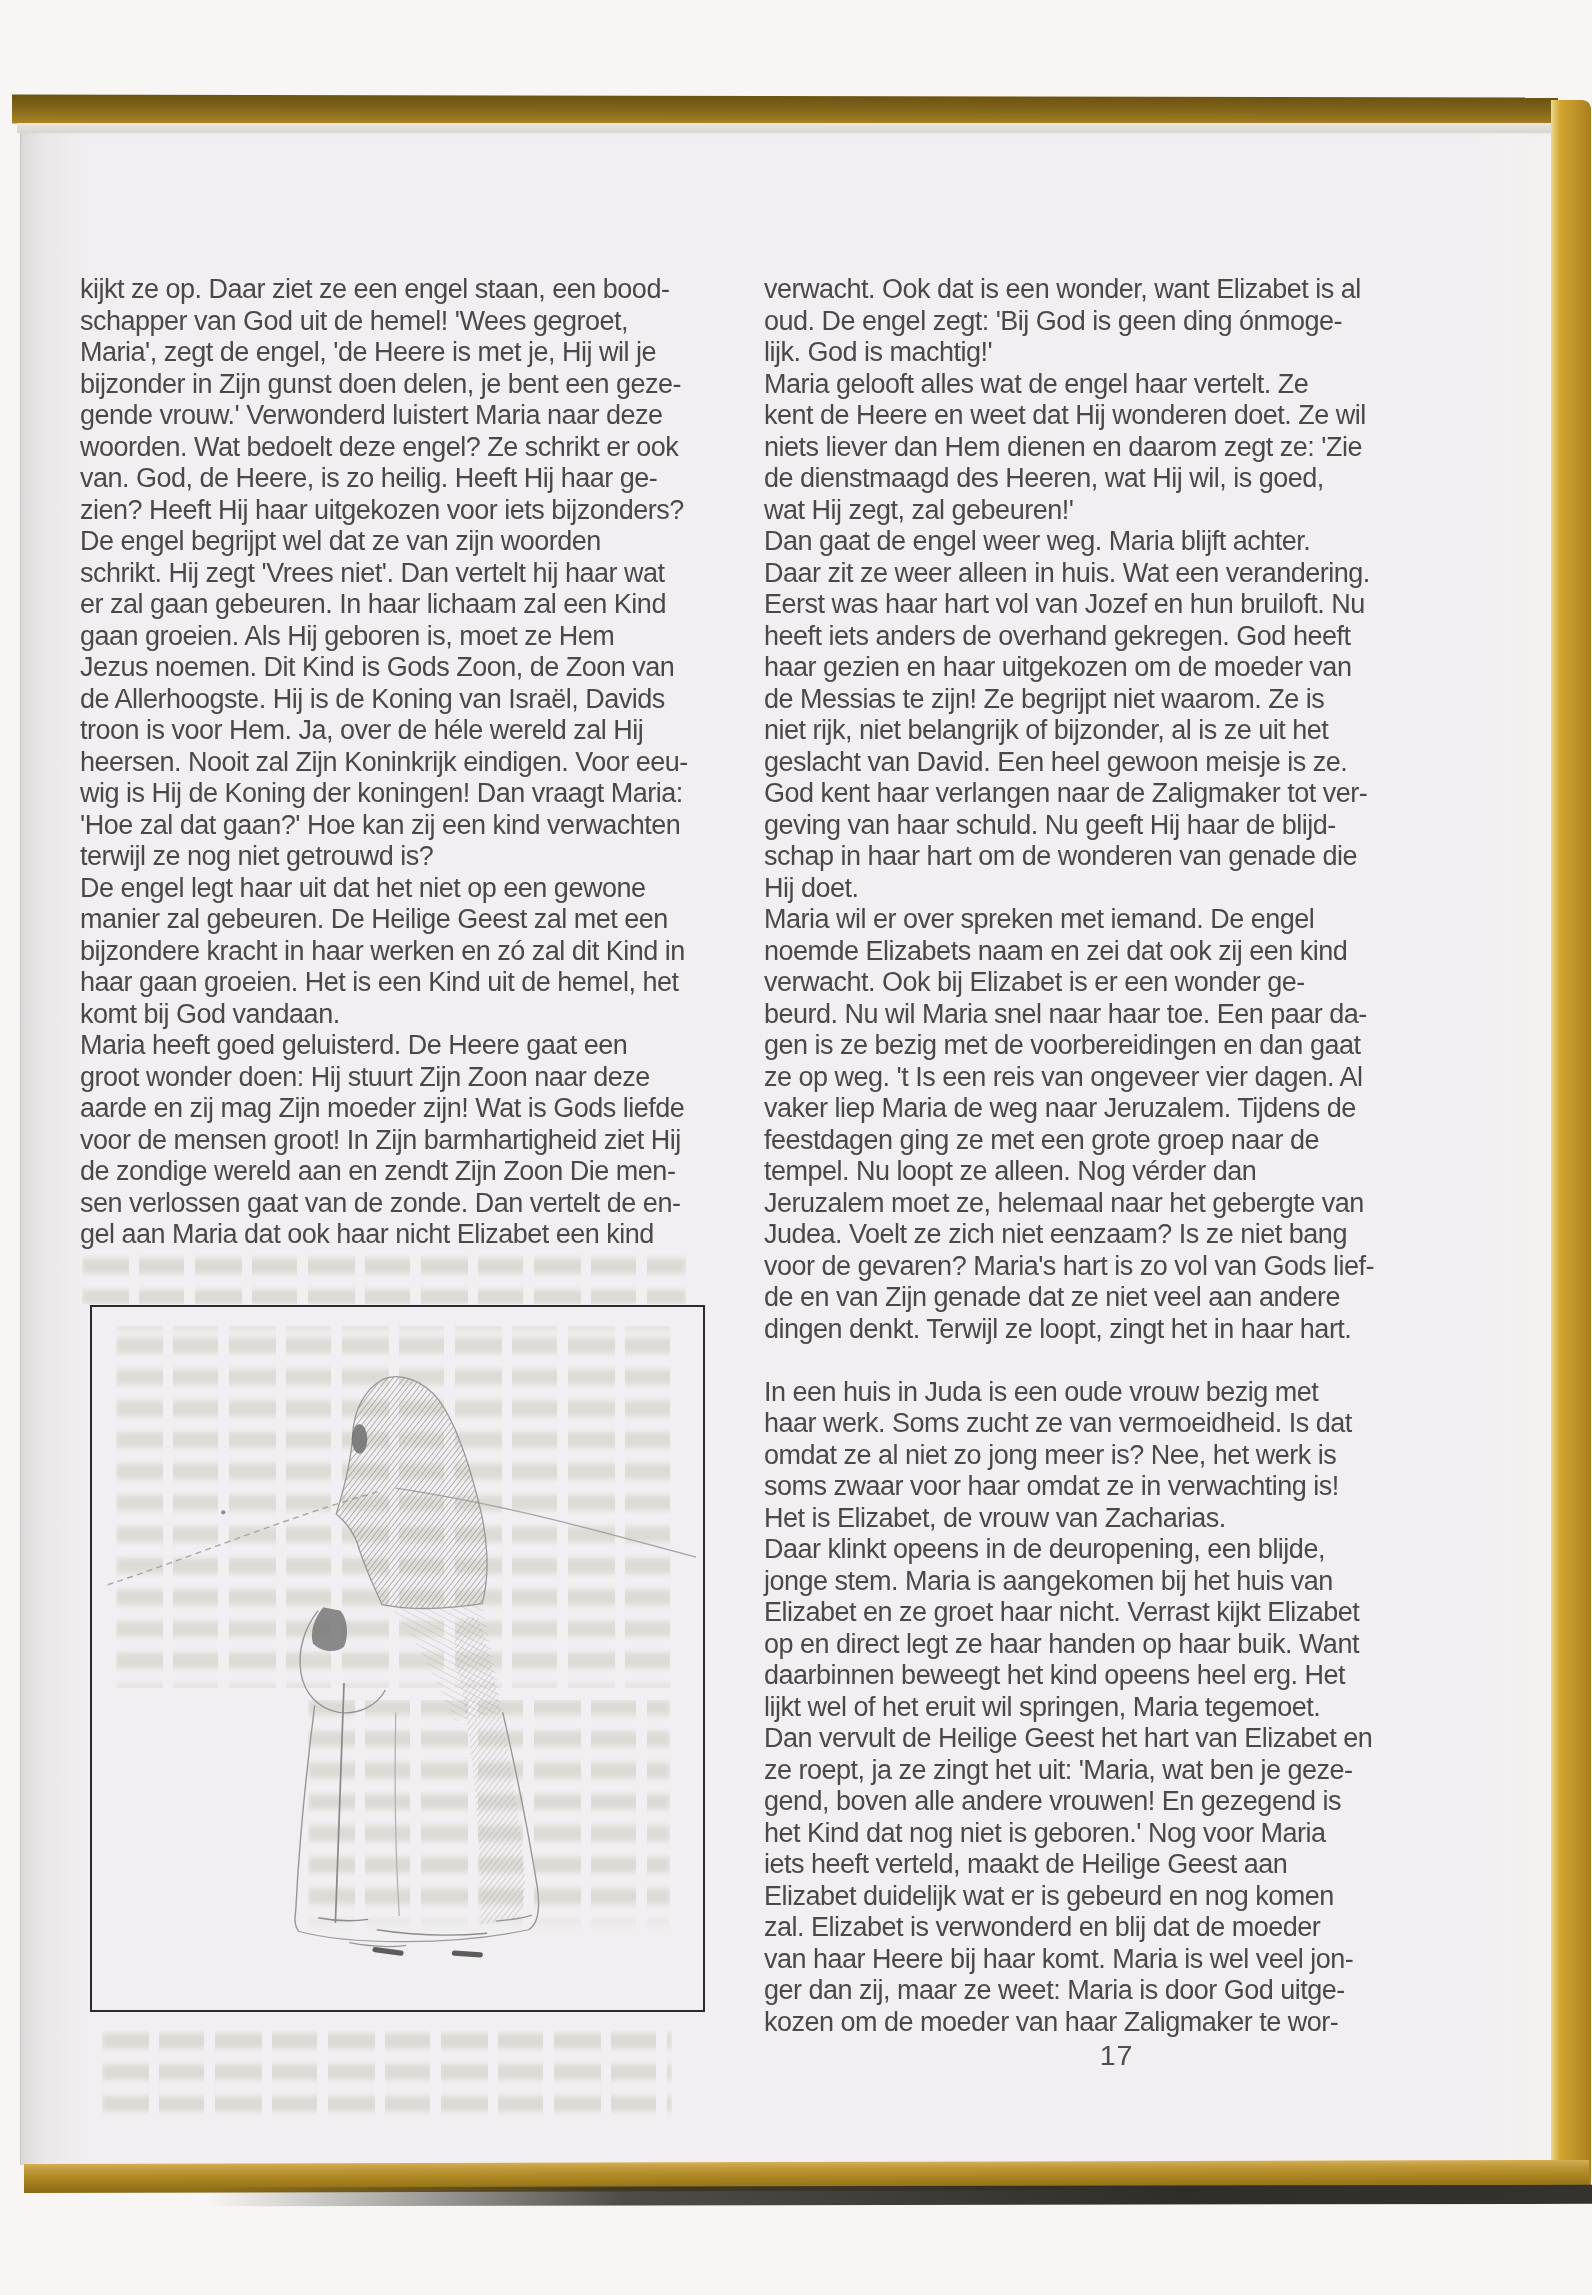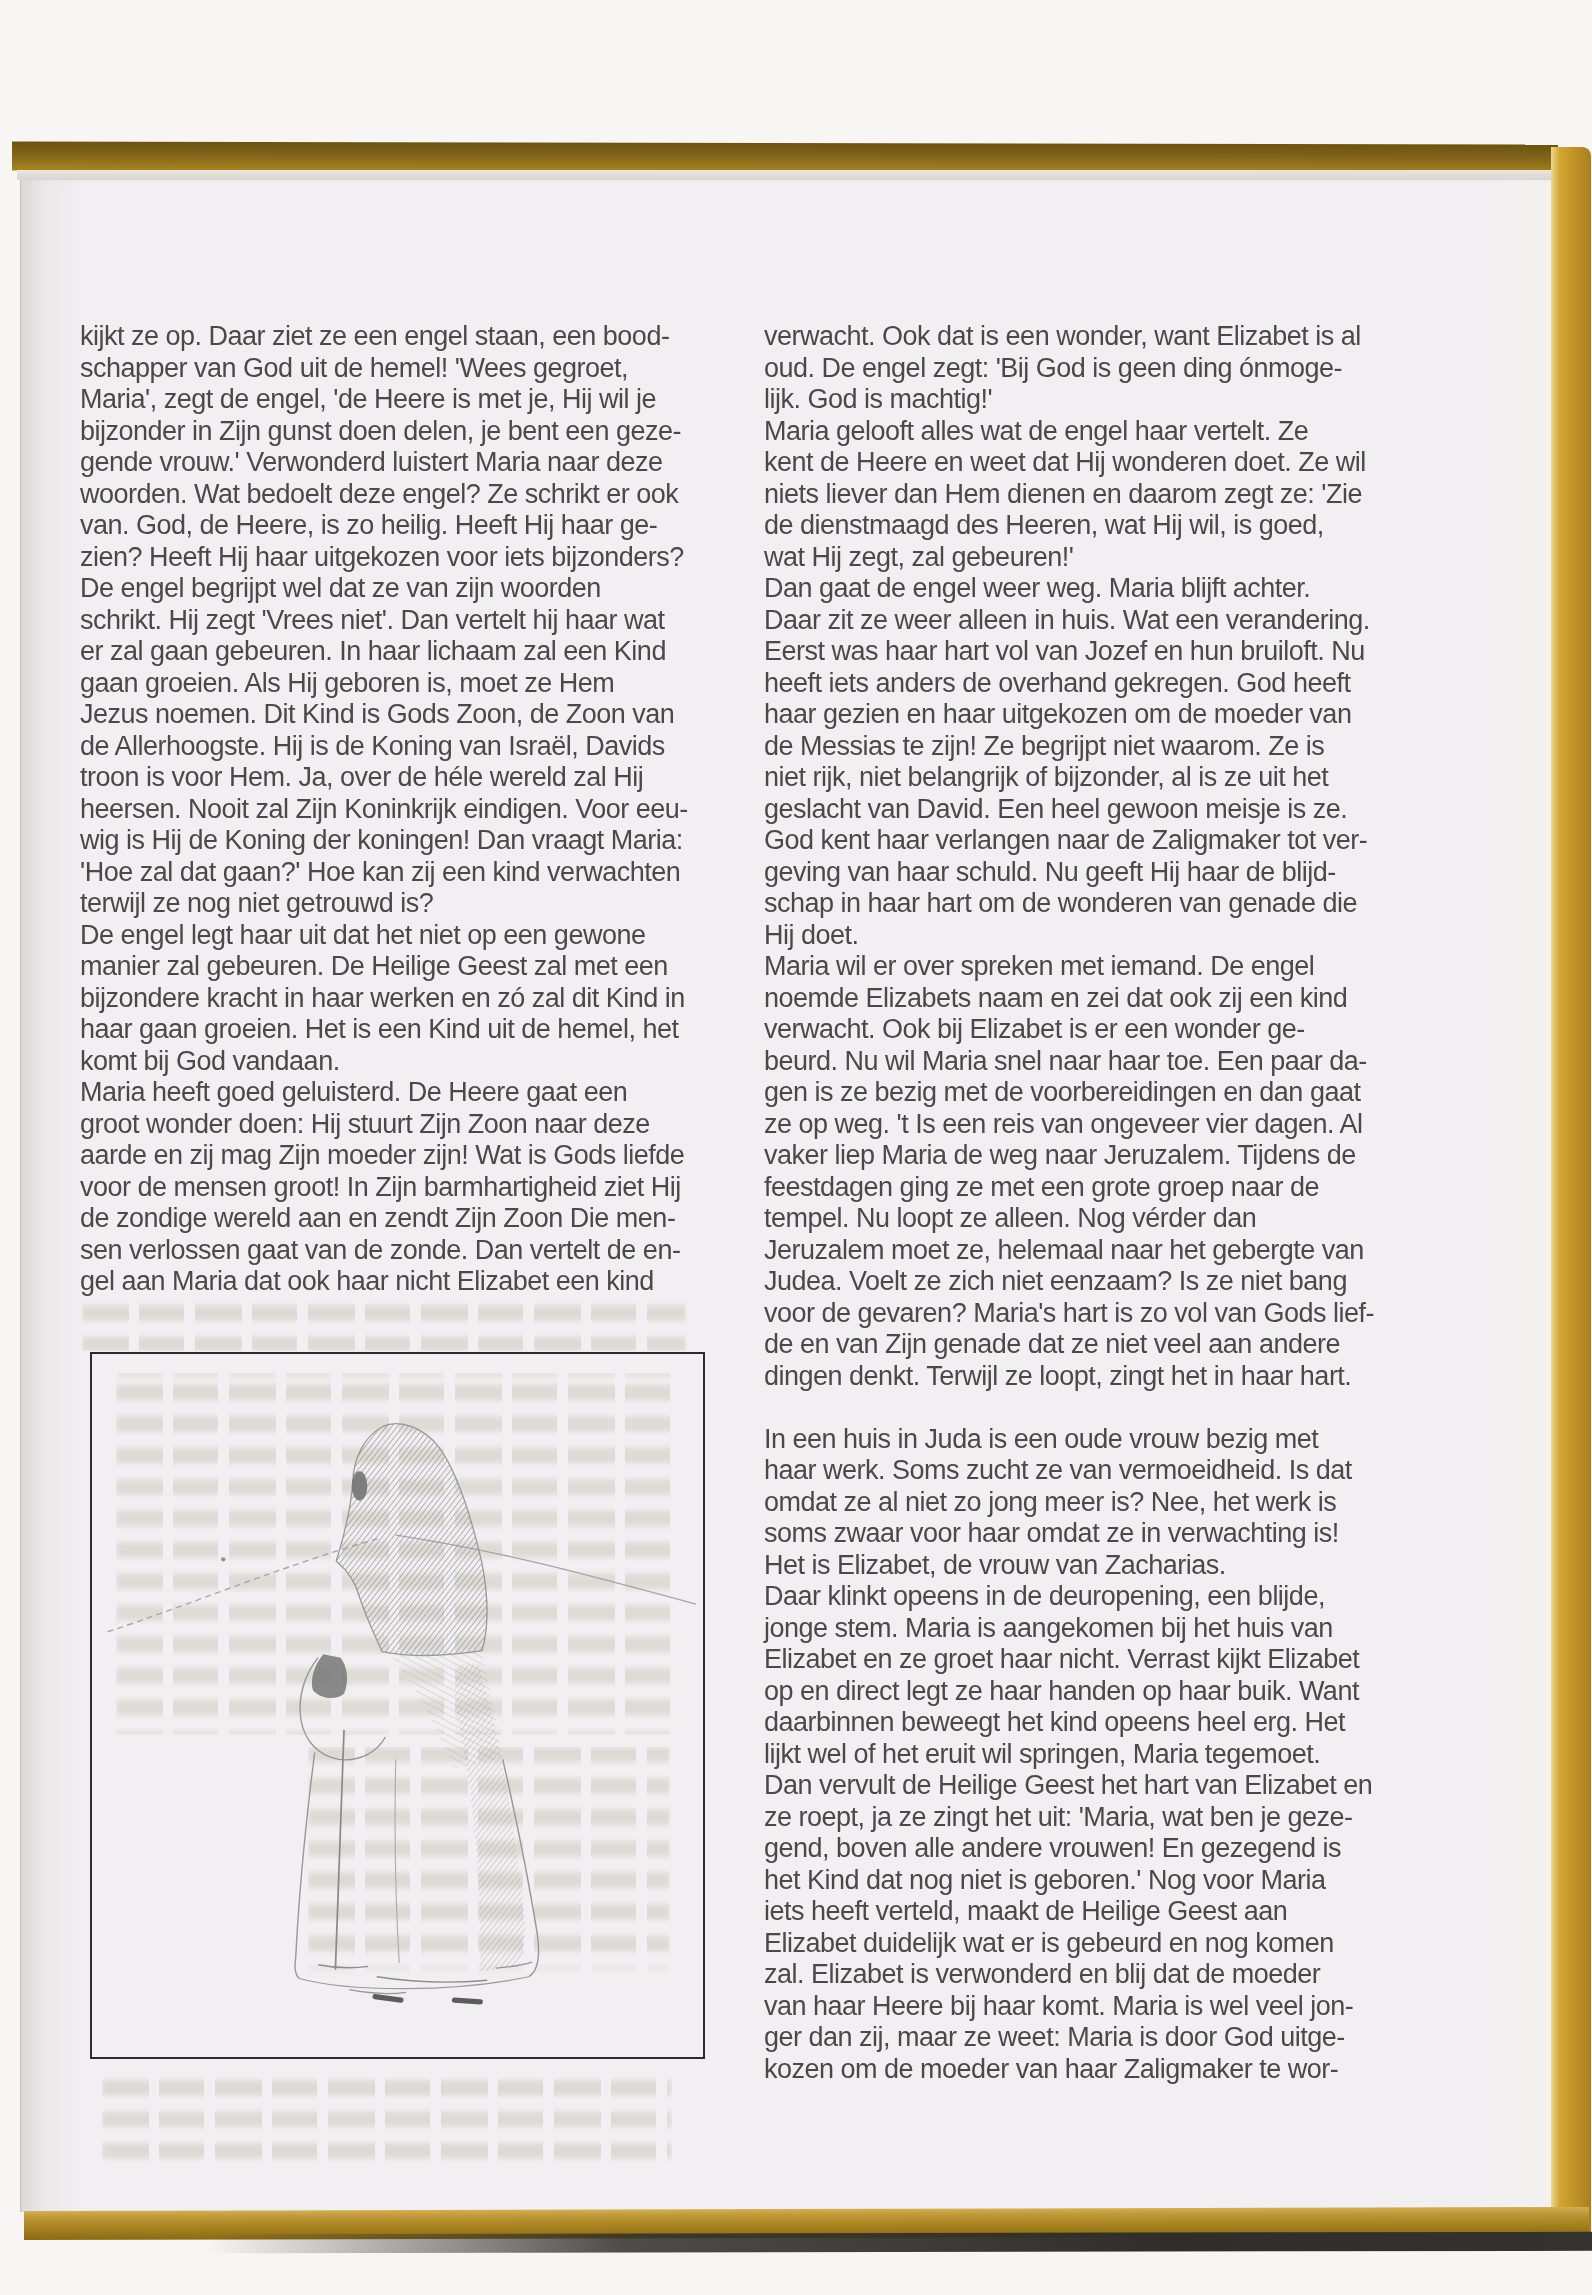--- a/index.html
+++ b/index.html
@@ -3,21 +3,21 @@
 <meta charset="utf-8">
 <style>
   html,body{margin:0;padding:0;}
   body{
     width:1592px;height:2295px;
     background:#f7f6f4;
     overflow:hidden;
     font-family:"Liberation Sans", sans-serif;
     position:relative;
   }
-  .scene{position:absolute;inset:0;margin-top:47px;}
+  .scene{position:absolute;inset:0;}
 
   
   .page{
     position:absolute;
     left:20px;top:123px;
     width:1533px;height:2042px;
     background:
       linear-gradient(90deg, #dcdad9 0px, #eae8e9 24px, #f1eff1 65px, #f1eff1 1458px, #f4f2ef 1533px),
       #f1eff1;
     border-left:1.7px solid #c6c4c2;
@@ -243,15 +243,16 @@
         <path d="M262 708 q30 6 58 2" fill="none" stroke="#8d8d8d" stroke-width="1.6"></path>
         <path d="M330 722 q64 10 128 4" fill="none" stroke="#8d8d8d" stroke-width="1.6"></path>
         <path d="M468 712 q26 -2 42 -7" fill="none" stroke="#949494" stroke-width="1.5"></path>
         <path d="M298 737 q38 7 66 3" fill="none" stroke="#979797" stroke-width="1.5"></path>
         <line x1="328" y1="745" x2="358" y2="749" stroke="#5c5c5c" stroke-width="6" stroke-linecap="round"></line>
         <line x1="420" y1="749" x2="450" y2="751" stroke="#5c5c5c" stroke-width="6" stroke-linecap="round"></line>
       </g>
     </svg>
   </div>
 
+  <div class="page-num">17</div>
 
 </div>
 
 
 </body></html>

